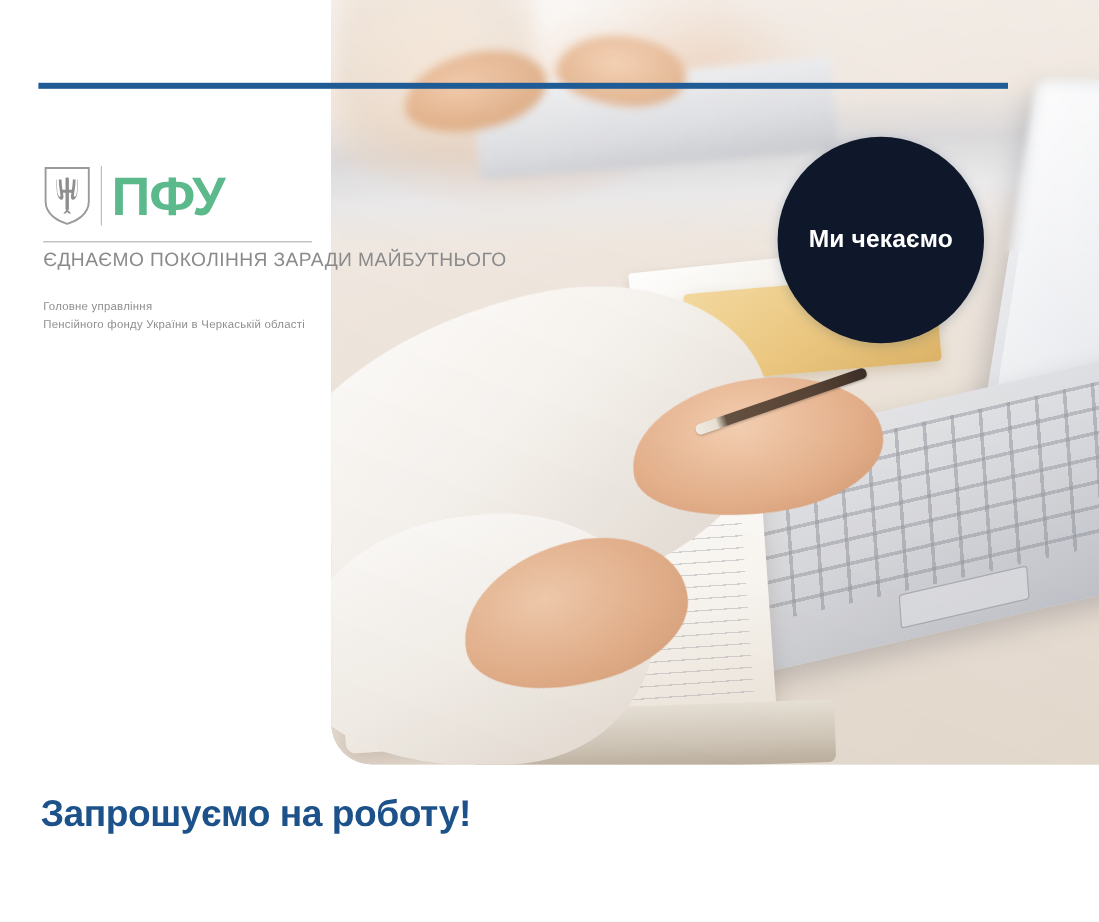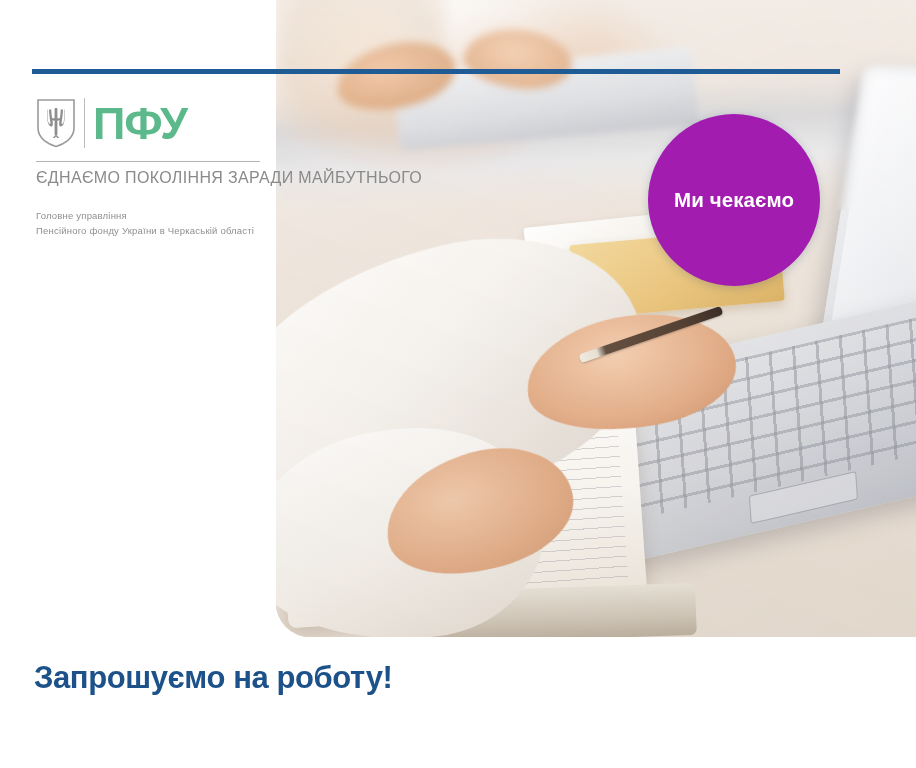--- a/index.html
+++ b/index.html
@@ -280,21 +280,21 @@
   }
 
   
   .badge {
     position: absolute;
     left: 648px;
     top: 114px;
     width: 172px;
     height: 172px;
     border-radius: 50%;
-    background: #a21caf;
+    background: #0f172a;
     display: flex;
     align-items: center;
     justify-content: center;
     text-align: left;
     box-shadow: 0 2px 10px rgba(20,60,100,0.22);
   }
   .badge-text {
     color: #ffffff;
     font-size: 20.5px;
     font-weight: bold;
@@ -318,20 +318,21 @@
   .logo-block {
     position: absolute;
     left: 36px;
     top: 98px;
     width: 228px;
   }
   .logo-row {
     display: flex;
     align-items: center;
     gap: 8px;
+    margin-top: 40px;
   }
   .emblem {
     width: 40px;
     height: 50px;
     flex: none;
   }
   .logo-divider {
     width: 1px;
     height: 50px;
     background: #bdbdbd;

